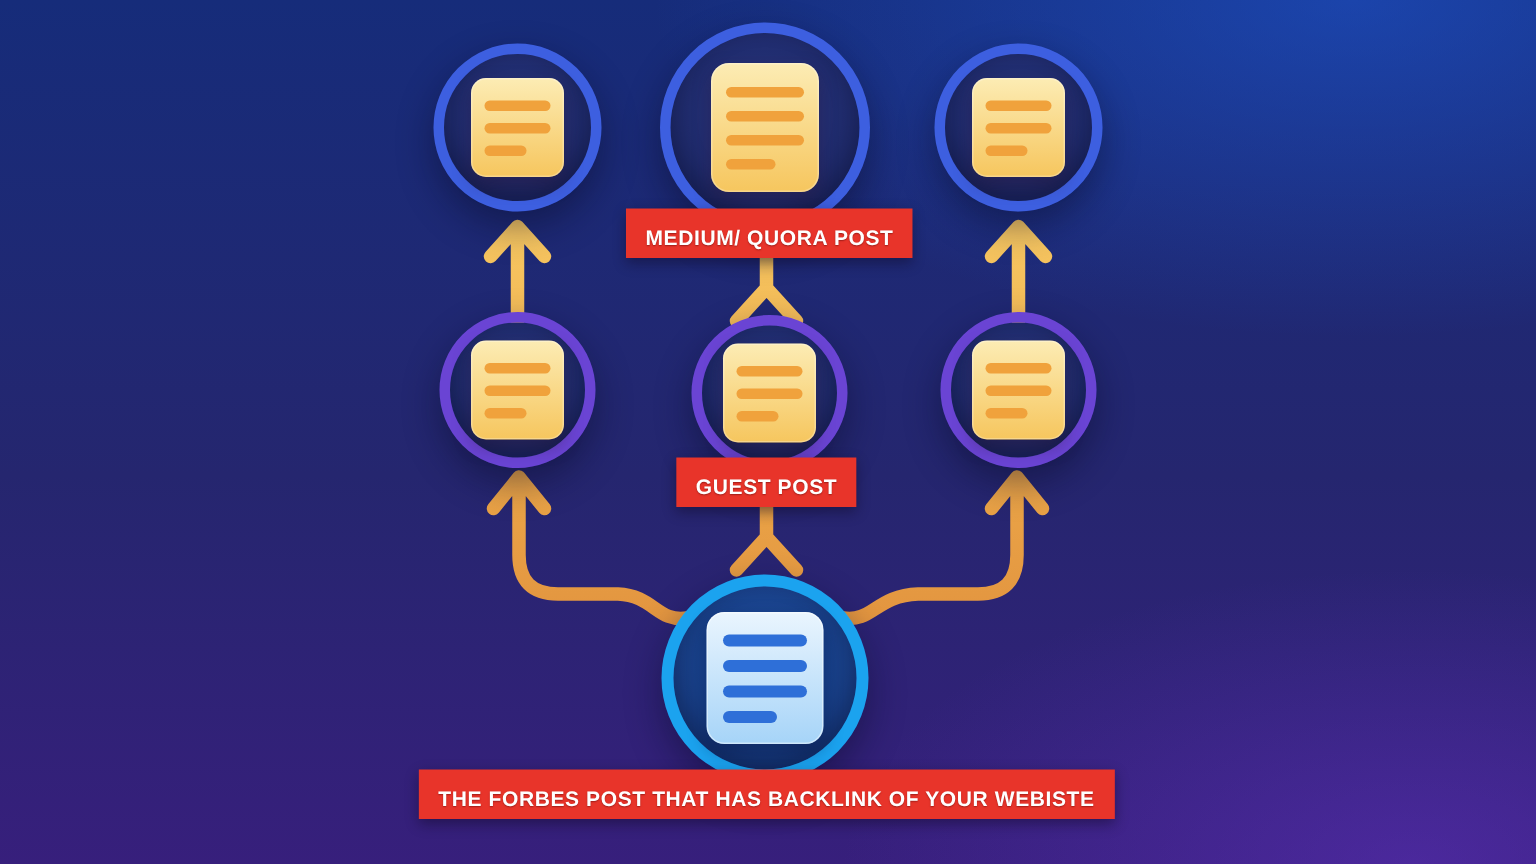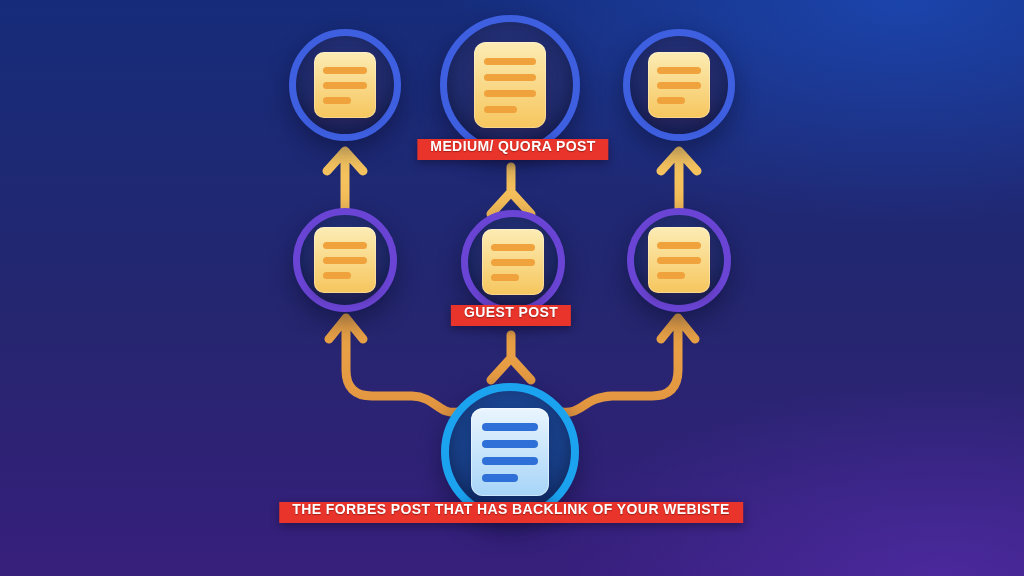--- a/index.html
+++ b/index.html
@@ -53,27 +53,27 @@
     background:linear-gradient(180deg, var(--doc-blue-top,#eaf5fe) 0%, var(--doc-blue-bottom,#a6d4f8) 100%);
     box-shadow:0 5px 12px rgba(8,25,70,.45), inset 0 0 0 1px rgba(255,255,255,.45);
   }
   .doc.blue i { background:var(--doc-blue-line,#2e6fd8); height:8px; }
 
   
   .label {
     position:absolute; transform:translateX(-50%);
     background:var(--label-red,#e8342a); color:var(--label-text,#ffffff);
     font-weight:bold; font-size:14px; line-height:1; letter-spacing:.4px;
-    padding:0 13px 7px; white-space:nowrap;
+    padding:12px 13px 7px; white-space:nowrap;
     box-shadow:0 3px 8px rgba(15,8,35,.45);
     text-shadow:0 1px 1px rgba(90,10,10,.5);
   }
   .lbl-medium { left:513px; top:139px; }
   .lbl-guest  { left:511px; top:305px;text-align:center; }
-  .lbl-forbes { left:511px; top:502px; }
+  .lbl-forbes { left:511px; top:513px; }
 </style>
 </head>
 <body>
 
 <div class="stage">
 
   <svg class="arrows" width="1024" height="576" viewBox="0 0 1024 576">
     <defs>
       <linearGradient id="ag" gradientUnits="userSpaceOnUse" x1="0" y1="140" x2="0" y2="430">
         <stop offset="0" stop-color="#f8ca64"></stop>

